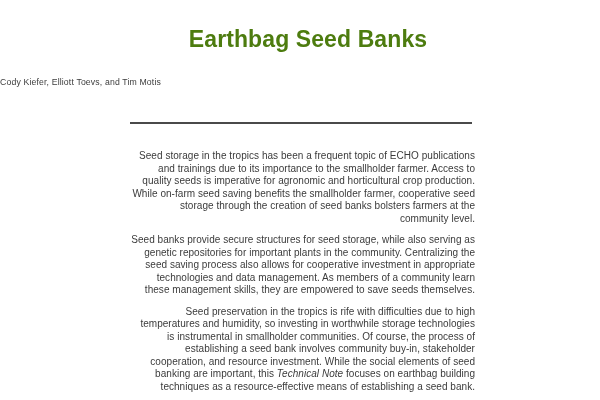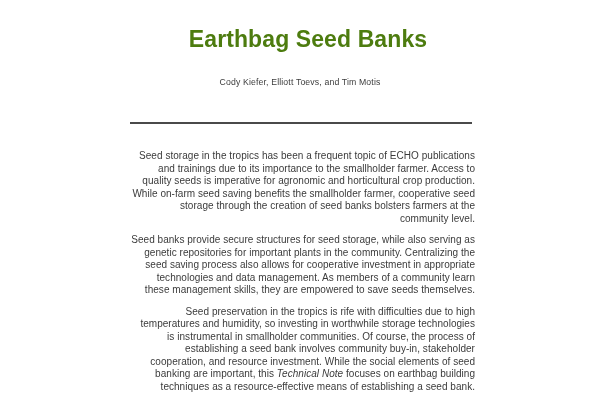--- a/index.html
+++ b/index.html
@@ -35,21 +35,21 @@
     color: #4d7c0f;
     line-height: 28px;
     margin: 8px;
   }
 
   .doc-authors {
     position: absolute;
     top: 76px;
     left: 0;
     width: 600px;
-    text-align: center;
+    text-align: left;
     font-size: 8.7px;
     font-weight: 400;
     letter-spacing: 0.15px;
     color: #3c3c3c;
     line-height: 12px;
     margin: 0;
   }
 
   .rule {
     position: absolute;

